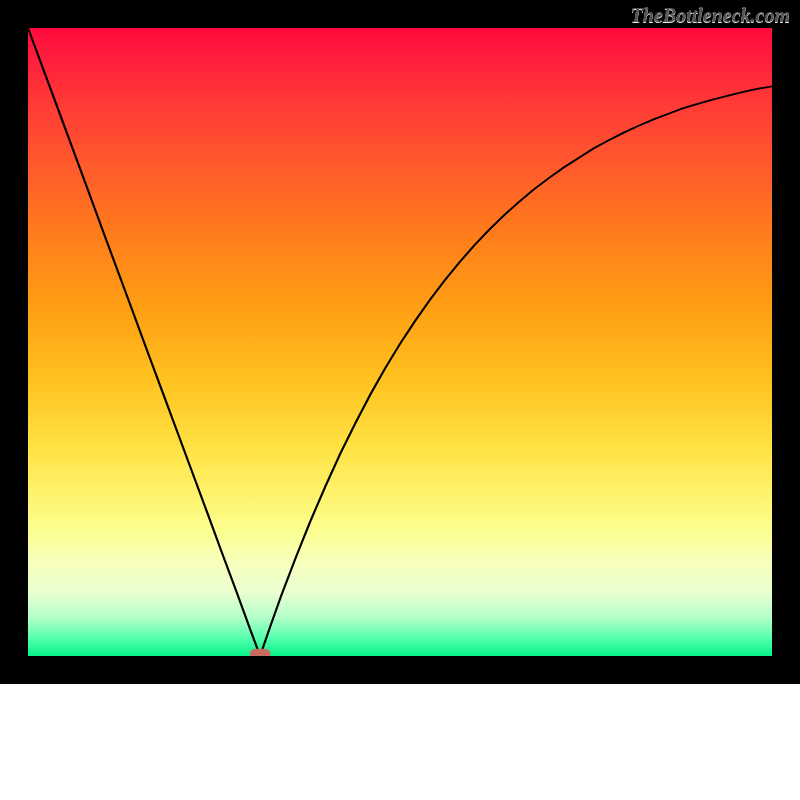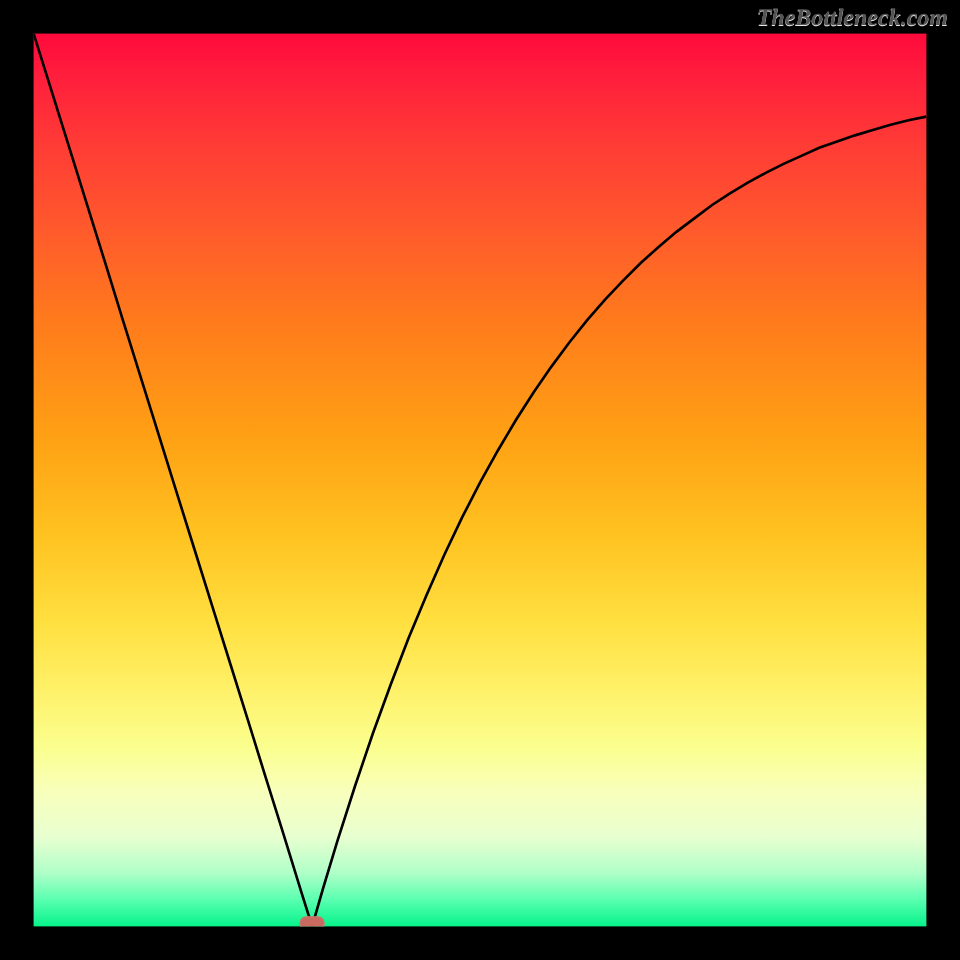--- a/index.html
+++ b/index.html
@@ -1,16 +1,16 @@
 <!DOCTYPE html>
 <html><head>
 <meta charset="utf-8">
 <style>
   html,body{margin:0;padding:0;width:800px;height:800px;overflow:hidden}
-  .frame{width:800px;height:800px;background:#000;position:relative}
+  .frame{width:800px;height:684px;background:#000;position:relative}
   .plot{
     position:absolute;
     left:28px;top:28px;right:28px;bottom:28px;
     background:linear-gradient(to bottom,
       #ff0a3c 0%,
       #ff1f3c 5%,
       #ff3a36 12%,
       #ff5a2c 22%,
       #ff7a1c 32%,
       #ffa014 45%,

